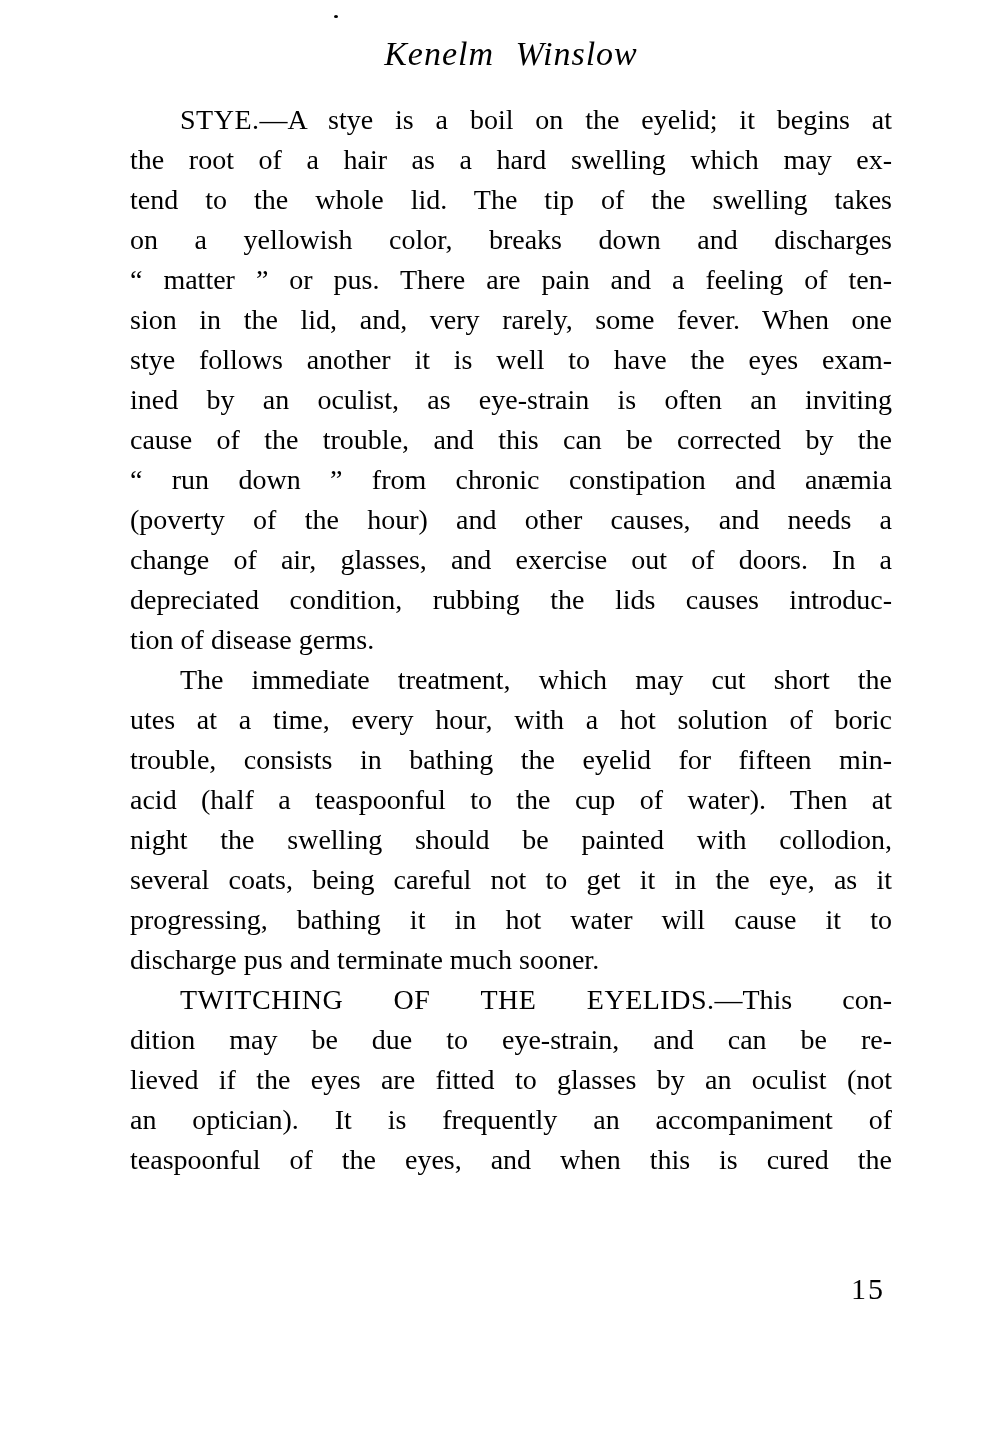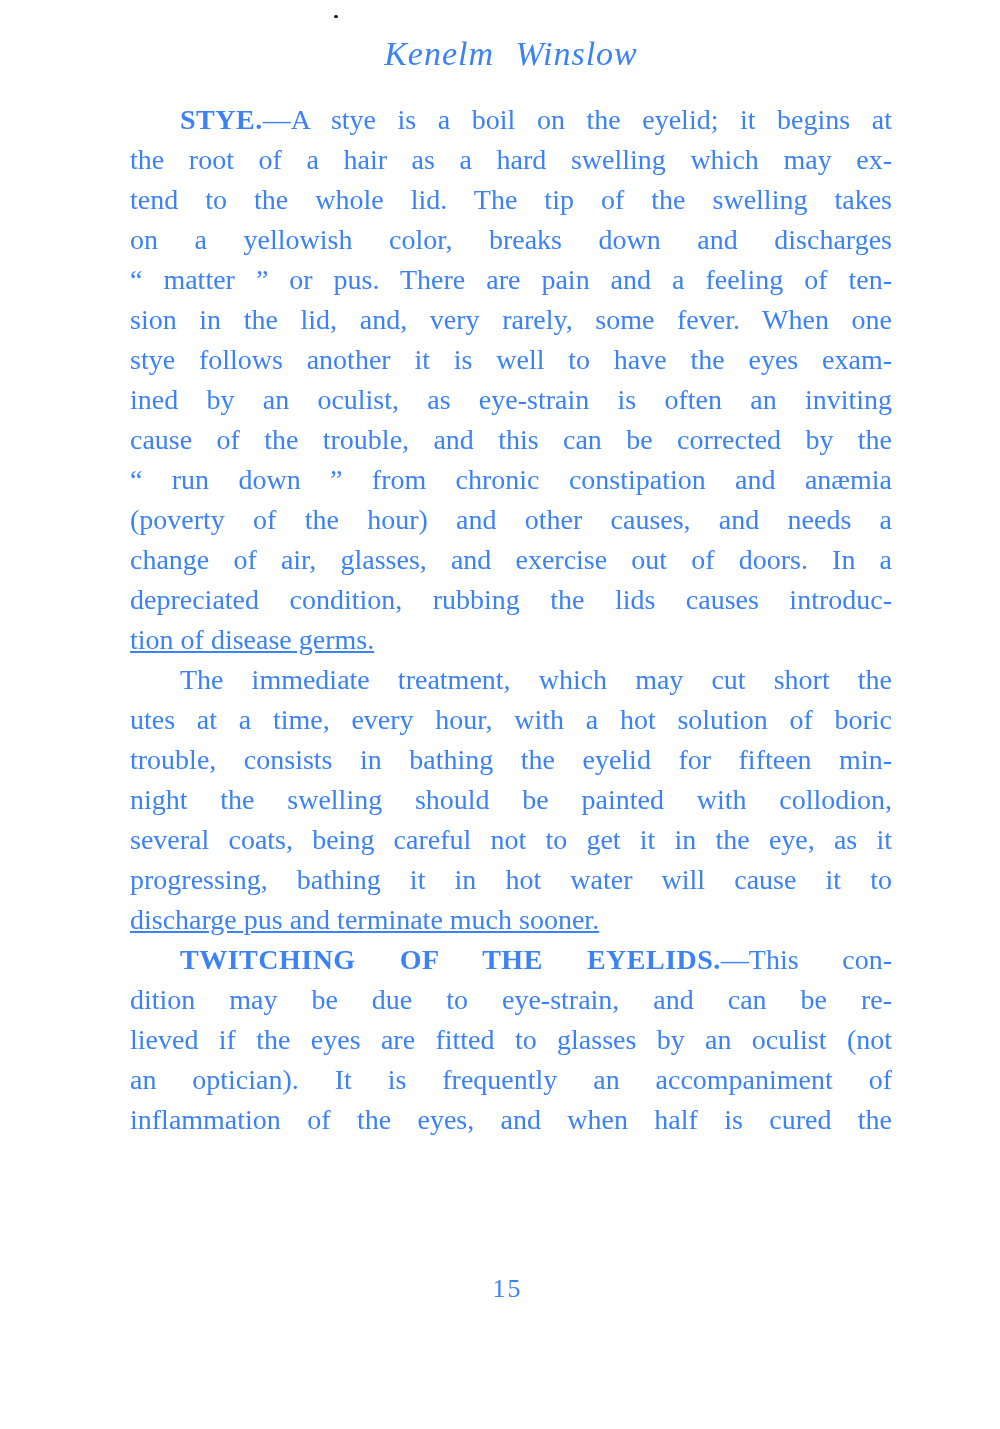--- a/index.html
+++ b/index.html
@@ -5,21 +5,21 @@
   html, body {
     margin: 0;
     padding: 0;
     background: #ffffff;
   }
   .page {
     position: relative;
     width: 1000px;
     height: 1429px;
     background: #ffffff;
-    color: #3b82f6;
+    color: #000000;
     font-family: "Liberation Serif", "DejaVu Serif", serif;
     overflow: hidden;
   }
   .speck {
     position: absolute;
     left: 334px;
     top: 15px;
     width: 4px;
     height: 3px;
     background: #000;
@@ -51,35 +51,34 @@
     text-align: justify;
     text-align-last: justify;
     overflow: hidden;
   }
   .line.indent {
     padding-left: 50px;
   }
   .line.no-just {
     text-align: left;
     text-align-last: left;
-    text-decoration: underline;
   }
   .lead {
-    font-weight: bold;
+    font-weight: normal;
     letter-spacing: 0.5px;
   }
   .page-number {
     position: absolute;
     top: 1272px;
     left: 130px;
     width: 755px;
     height: 34px;
     line-height: 34px;
-    text-align: center;
-    font-size: 26px;
+    text-align: right;
+    font-size: 30px;
     letter-spacing: 2px;
   }
 </style>
 </head>
 <body>
 
 <div class="page">
   <div class="speck"></div>
   <div class="running-header">Kenelm Winslow</div>
   <div class="text-block">
@@ -93,24 +92,25 @@
       <div class="line"><span class="seg">ined by an oculist, as eye-strain is often an inviting</span></div>
       <div class="line"><span class="seg">cause of the trouble, and this can be corrected by the</span></div>
       <div class="line"><span class="seg">“ run down ” from chronic constipation and anæmia</span></div>
       <div class="line"><span class="seg">(poverty of the hour) and other causes, and needs a</span></div>
       <div class="line"><span class="seg">change of air, glasses, and exercise out of doors. In a</span></div>
       <div class="line"><span class="seg">depreciated condition, rubbing the lids causes introduc-</span></div>
       <div class="line no-just"><span class="seg">tion of disease germs.</span></div>
       <div class="line indent"><span class="seg">The immediate treatment, which may cut short the</span></div>
       <div class="line"><span class="seg">utes at a time, every hour, with a hot solution of boric</span></div>
       <div class="line"><span class="seg">trouble, consists in bathing the eyelid for fifteen min-</span></div>
+      <div class="line"><span class="seg">acid (half a teaspoonful to the cup of water). Then at</span></div>
       <div class="line"><span class="seg">night the swelling should be painted with collodion,</span></div>
       <div class="line"><span class="seg">several coats, being careful not to get it in the eye, as it</span></div>
       <div class="line"><span class="seg">progressing, bathing it in hot water will cause it to</span></div>
       <div class="line no-just"><span class="seg">discharge pus and terminate much sooner.</span></div>
       <div class="line indent"><span class="lead">TWITCHING OF THE EYELIDS.</span><span class="seg">—This con-</span></div>
       <div class="line"><span class="seg">dition may be due to eye-strain, and can be re-</span></div>
       <div class="line"><span class="seg">lieved if the eyes are fitted to glasses by an oculist (not</span></div>
       <div class="line"><span class="seg">an optician). It is frequently an accompaniment of</span></div>
-      <div class="line"><span class="seg">inflammation of the eyes, and when half is cured the</span></div>
+      <div class="line"><span class="seg">teaspoonful of the eyes, and when this is cured the</span></div>
     </div>
   <div class="page-number">15</div>
 </div>
 
 </body></html>

